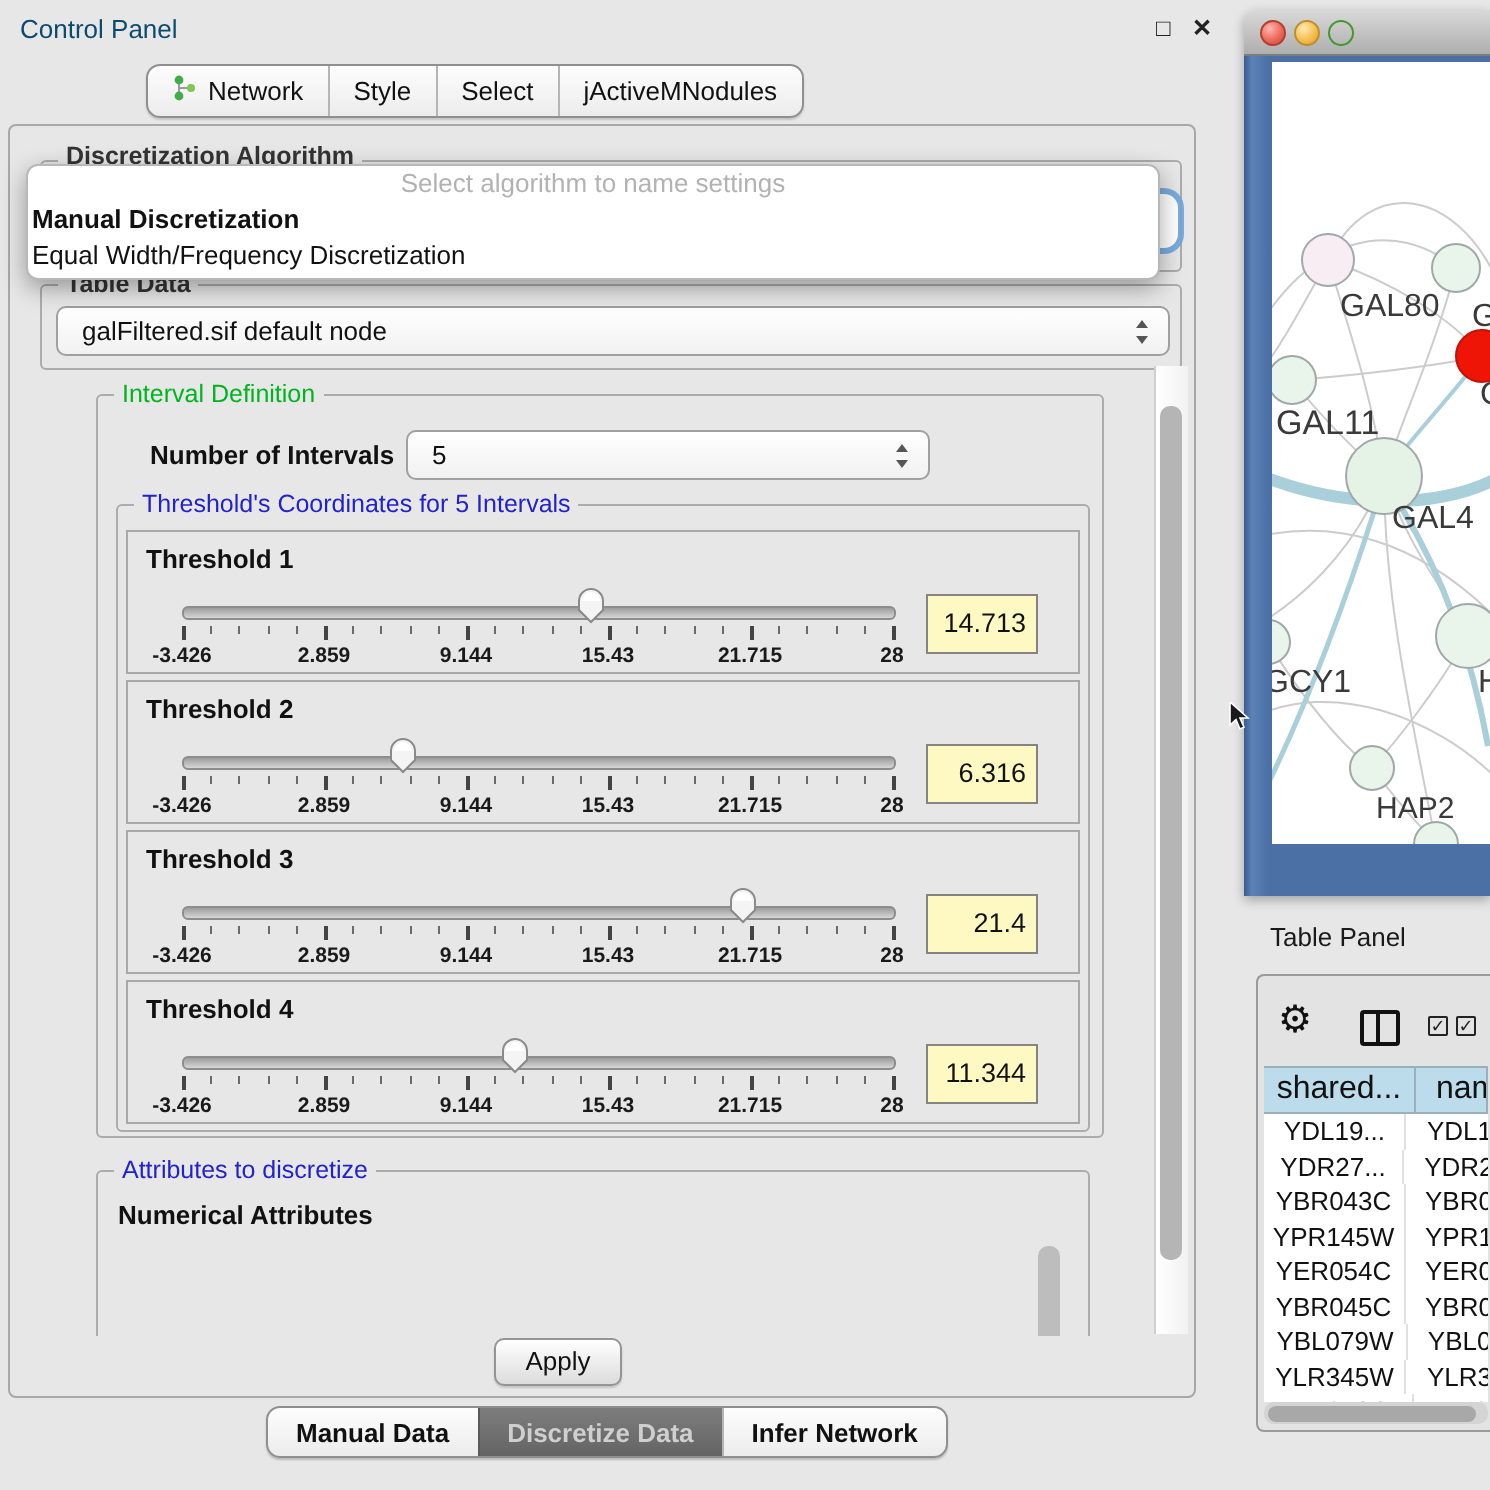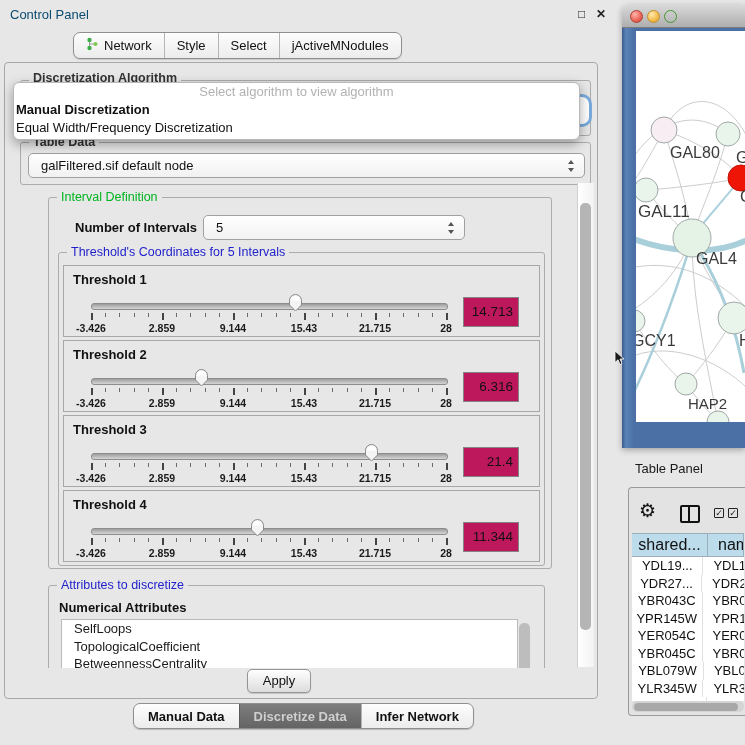--- a/index.html
+++ b/index.html
@@ -61,21 +61,21 @@
                  background:#e7e7e7;box-sizing:border-box;}
   .th-label{position:absolute;left:9px;top:6px;font-weight:bold;font-size:13px;color:#111;}
   .track{position:absolute;left:27px;top:37px;width:355px;height:5px;border:1px solid #8d8d8d;
          border-radius:3px;background:linear-gradient(#9d9d9d,#d6d6d6);}
   .thumb{position:absolute;top:27px;width:15px;height:19px;}
   .ticks{position:absolute;left:0;top:0;width:100%;height:100%;}
   .tick{position:absolute;top:47px;width:1px;height:4px;background:#6a6a6a;}
   .tick.major{height:7px;width:1.5px;background:#444;}
   .tick-label{position:absolute;top:56px;transform:translateX(-50%);font-size:10.5px;
               font-weight:bold;color:#1a1a1a;white-space:nowrap;}
-  .valuebox{position:absolute;left:399px;top:31px;width:56px;height:30px;background:#be185d;
+  .valuebox{position:absolute;left:399px;top:31px;width:56px;height:30px;background:#fef9c3;
             border:1px solid #848484;font-size:13.5px;text-align:right;line-height:28px;
             padding-right:5px;box-sizing:border-box;}
 
   
   .attr-heading{position:absolute;left:10px;top:14px;font-weight:bold;font-size:13px;}
   .attr-list{position:absolute;left:12px;top:33px;width:455px;height:64px;background:#fff;
              border:1px solid #bbb;overflow:hidden;font-size:13px;}
   .attr-item{line-height:17.5px;padding-left:12px;color:#1a1a1a;}
   .attr-thumb{position:absolute;left:470px;top:37px;width:11px;height:60px;background:#bdbdbd;border-radius:5px;}
 
@@ -157,21 +157,21 @@
 <div class="abs content"></div>
 
 <div class="abs groupbox" style="left:20px;top:80px;width:571px;height:56px;">
   <span class="gtitle bold" style="top:-10px;">Discretization Algorithm</span>
 </div>
 <div class="abs focus-ring">
   <span class="stepper"></span>
 </div>
 
 <div class="abs popup">
-  <div class="prompt">Select algorithm to view algorithm</div>
+  <div class="prompt">Select algorithm to name settings</div>
   <div class="opt sel">Manual Discretization</div>
   <div class="opt">Equal Width/Frequency Discretization</div>
 </div>
 
 <div class="abs groupbox" style="left:20px;top:142px;width:571px;height:43px;">
   <span class="gtitle bold">Table Data</span>
   <div class="combo" style="left:7px;top:10px;width:557px;height:25px;">
     <span class="cv">galFiltered.sif default node</span>
     <span class="stepper"></span>
   </div>
@@ -361,25 +361,20 @@
     <div class="thumb" style="left: 186.348px;"><svg width="15" height="19" viewBox="0 0 15 19">
           <path d="M1.5,7.5 a6,6 0 0 1 12,0 l0,4.5 l-6,6 l-6,-6 z" fill="#f4f4f4" stroke="#8a8a8a"></path>
           <path d="M3,7.5 a4.5,4.5 0 0 1 9,0" fill="#ffffff" stroke="none"></path>
         </svg></div>
     <div class="valuebox">11.344</div>
   </div>
 
   <div class="groupbox" style="position:absolute;left:6px;top:403px;width:497px;height:100px;">
     <span class="gtitle blue">Attributes to discretize</span>
     <div class="attr-heading">Numerical Attributes</div>
-    <div class="attr-list">
-        <div class="attr-item">SelfLoops</div>
-        <div class="attr-item">TopologicalCoefficient</div>
-        <div class="attr-item">BetweennessCentrality</div>
-      </div>
     <div class="attr-thumb"></div>
   </div>
 </div>
 
 <div class="abs vscroll"></div>
 <div class="abs vthumb"></div>
 
 <div class="abs apply">Apply</div>
 <div class="abs btabs">
   <div class="btab">Manual Data</div>

